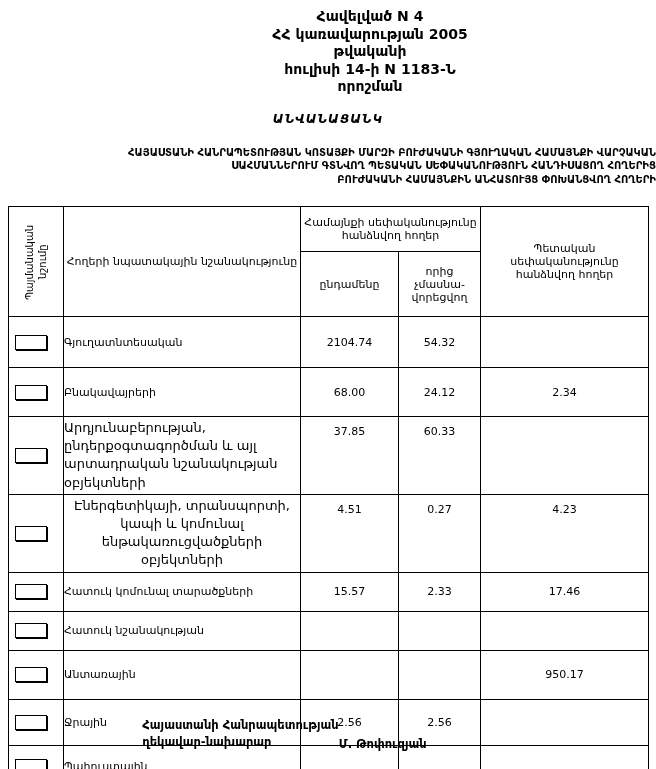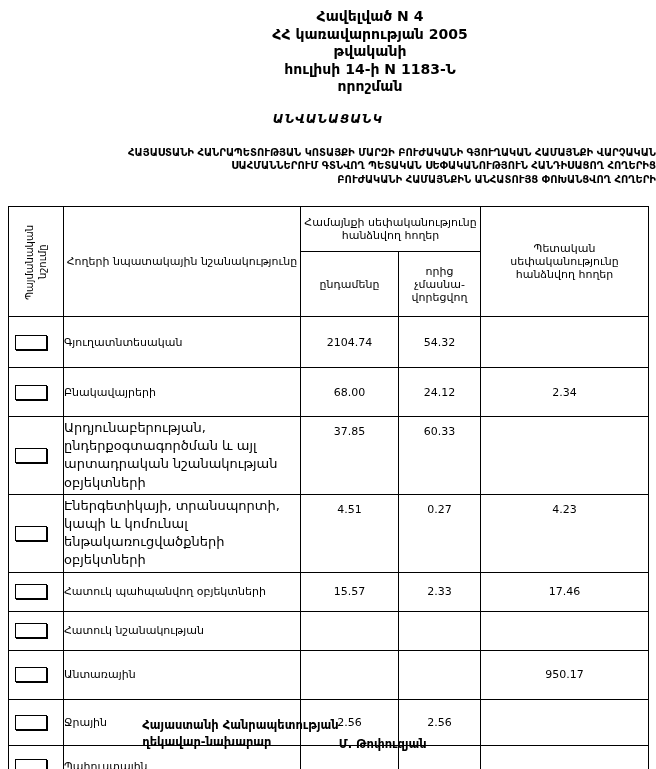--- a/index.html
+++ b/index.html
@@ -66,21 +66,21 @@
     box-shadow:1px 1px 0 #000;
     margin-left:6px;
     background:#fff;
   }
   td.purpose{text-align:left;padding-left:12px;}
   td.num{text-align:center;font-weight:bold;font-size:11px;}
   .pre{white-space:pre-line;}
   tr.r1 td{height:46px;}
   tr.r2 td{height:44px;}
   tr.r3 td{height:54px;}
-  tr.r4 td{height:41px;}
+  tr.r4 td{height:41px;text-align:center;}
   tr.r5 td{height:34px;}
   tr.r6 td{height:34px;}
   tr.r7 td{height:44px;}
   tr.r8 td{height:41px;}
   tr.r9 td{height:38px;}
   tr.r3 td.purpose, tr.r4 td.purpose{
     font-size:13px;
     vertical-align:bottom;
     line-height:1.4;
   }
@@ -186,21 +186,21 @@
       <td class="purpose pre">Էներգետիկայի, տրանսպորտի, կապի և կոմունալ
 ենթակառուցվածքների օբյեկտների</td>
       <td class="num">4.51</td>
       <td class="num">0.27</td>
       <td class="num">4.23</td>
     </tr>
     <tr class="r5">
       <td class="sym-cell">
           <div class="sym-box"></div>
         </td>
-      <td class="purpose">Հատուկ պահպանվող օբյեկտների</td>
+      <td class="purpose">Հատուկ կոմունալ տարածքների</td>
       <td class="num">15.57</td>
       <td class="num">2.33</td>
       <td class="num">17.46</td>
     </tr>
     <tr class="r6">
       <td class="sym-cell">
           <div class="sym-box"></div>
         </td>
       <td class="purpose">Հատուկ նշանակության</td>
       <td class="num"></td>

